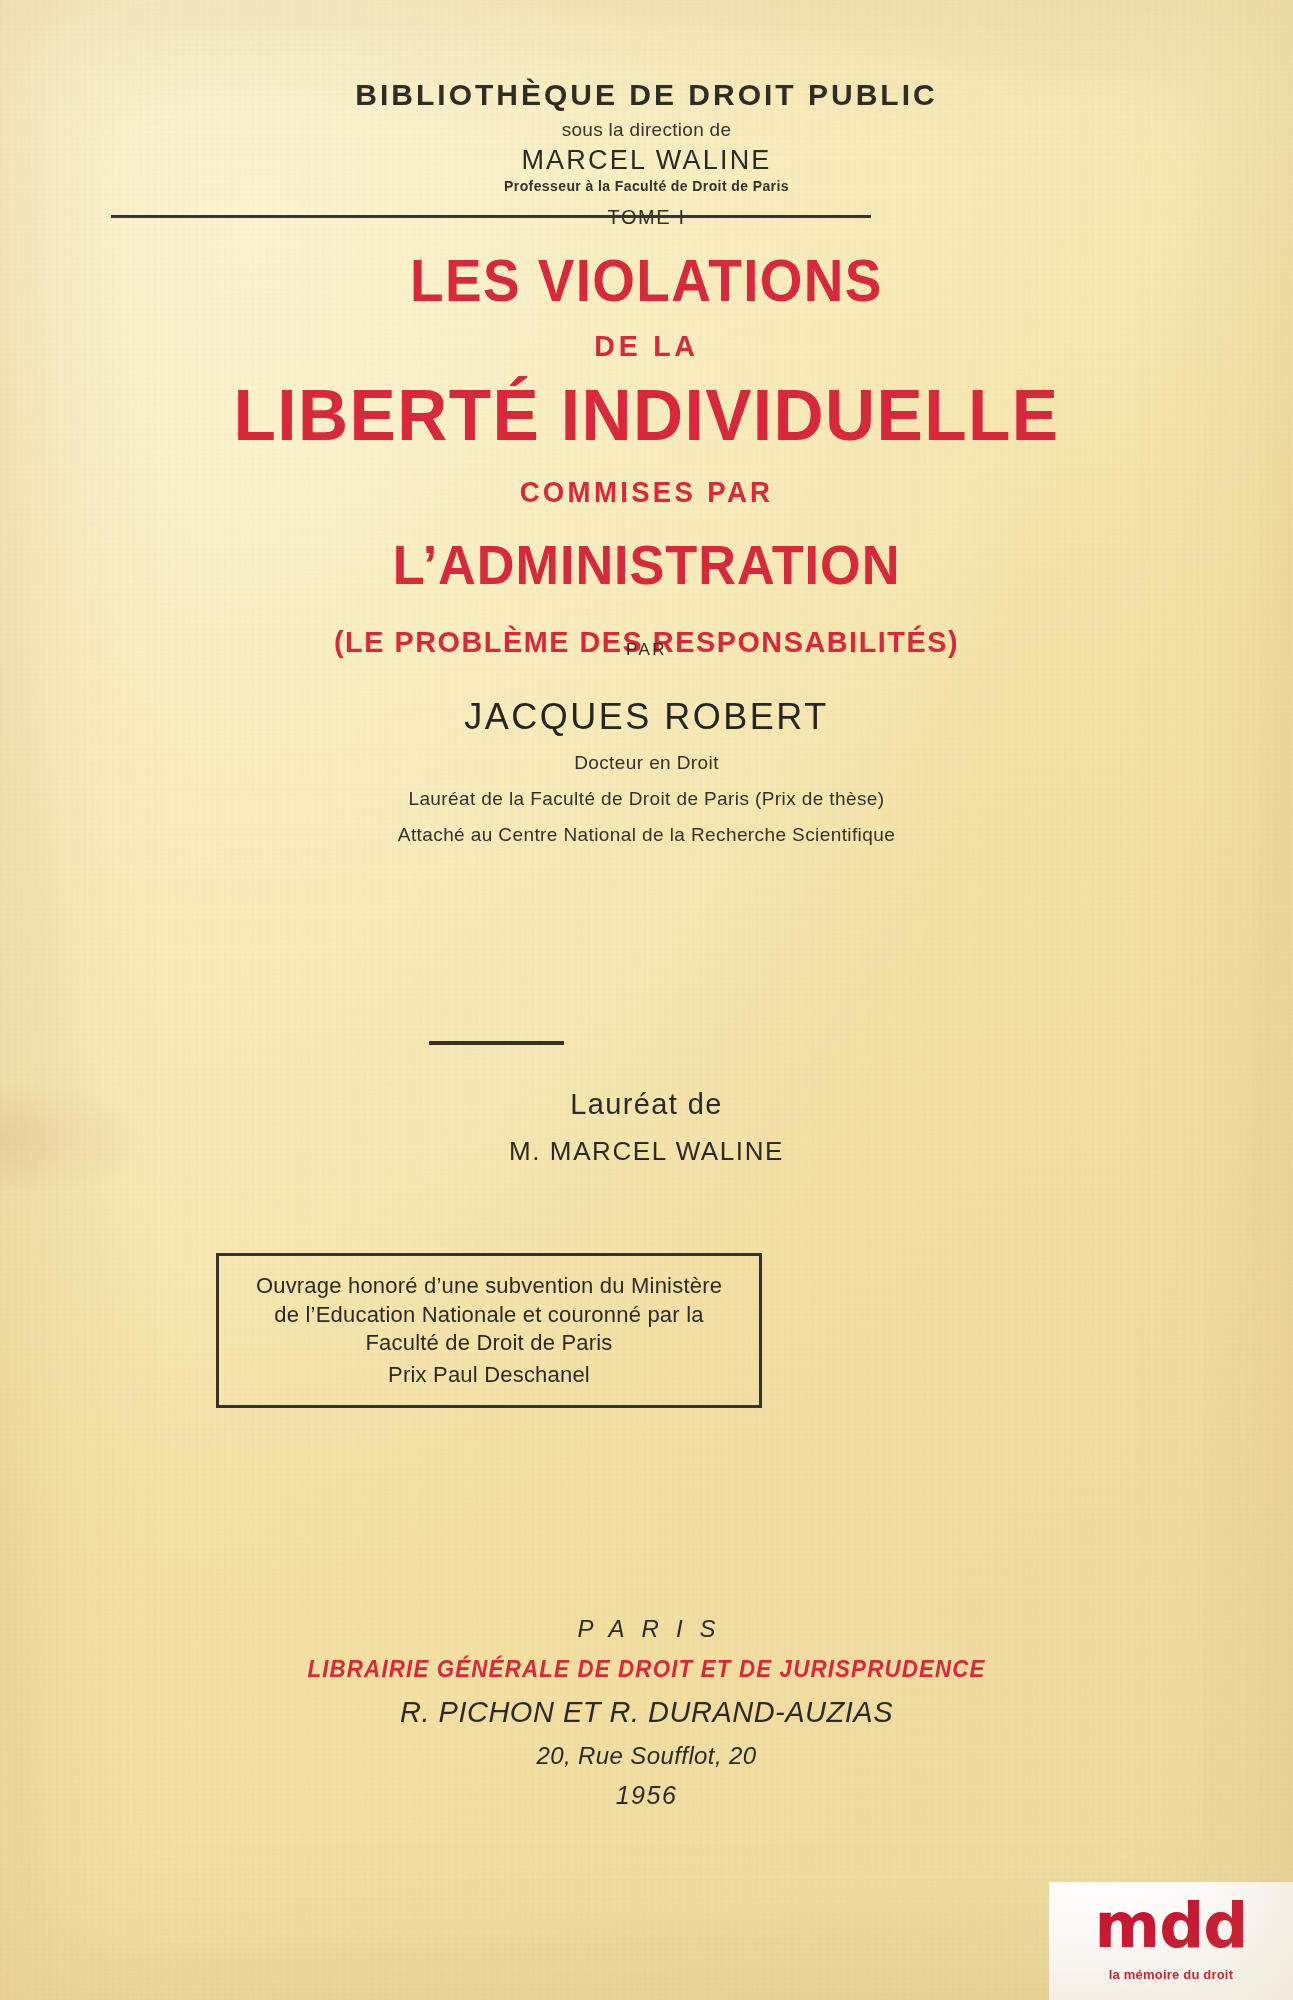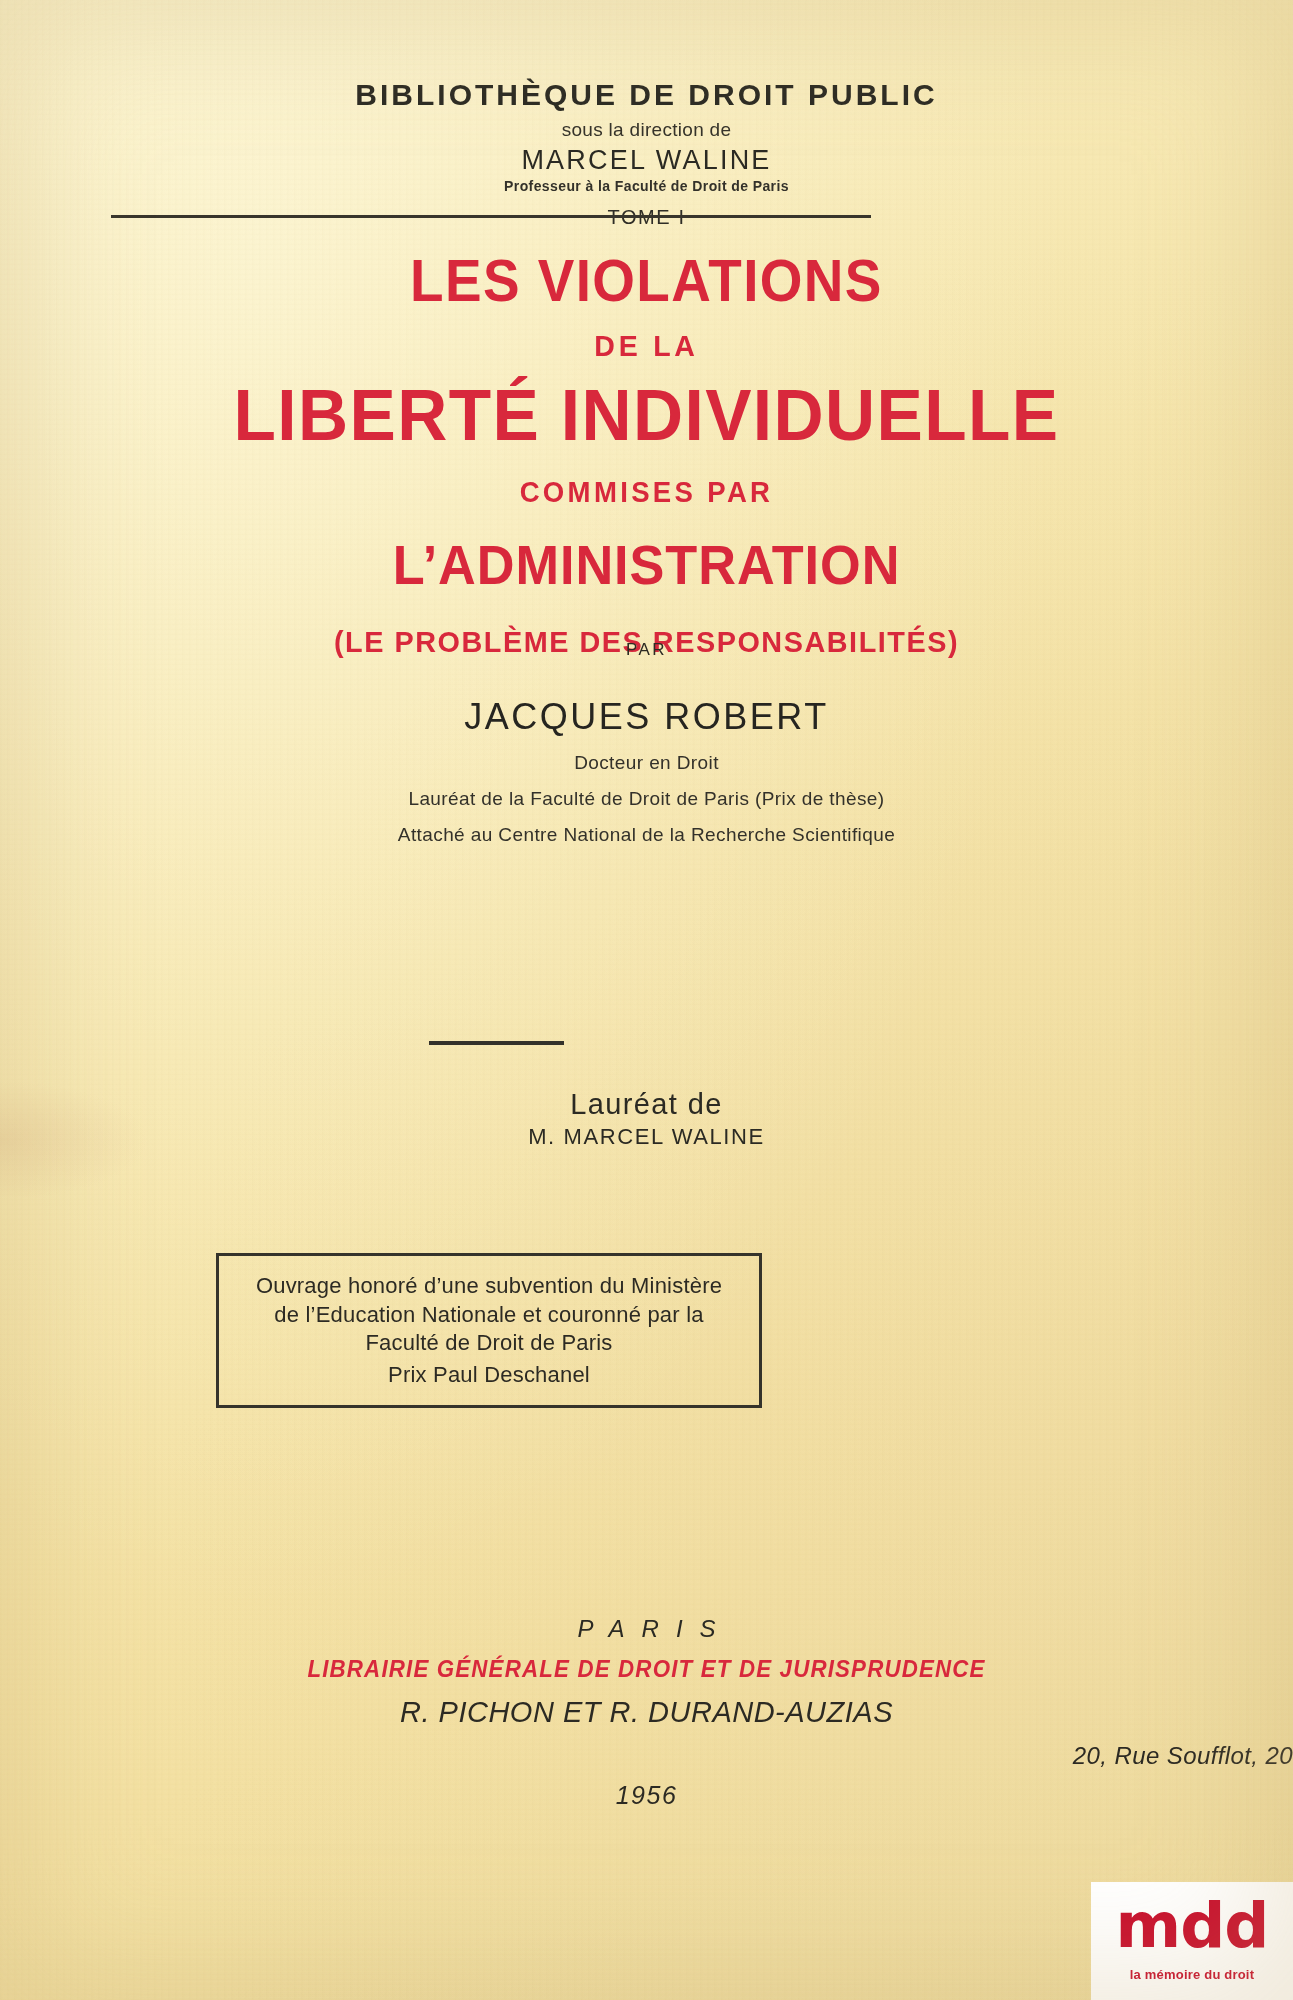--- a/index.html
+++ b/index.html
@@ -187,23 +187,23 @@
   .preface-block {
     position: absolute;
     top: 1088px; left: 0; right: 0;
     color: #2b2a23;
   }
   .p-line1 {
     font-size: 29px;
     letter-spacing: 1.4px;
   }
   .p-line2 {
-    font-size: 22px;
+    font-size: 26px;
     letter-spacing: 1.6px;
-    margin-top: 3px;
+    margin-top: 15px;
   }
 
   
   .award-box {
     position: absolute;
     top: 1253px;
     left: 216px;
     width: 546px;
     border: 3px solid #35332b;
     padding: 16px 10px 16px 10px;
@@ -241,34 +241,33 @@
   }
   .pub-names {
     font-size: 29px;
     letter-spacing: .5px;
     margin-top: 13px;
   }
   .pub-address {
     font-size: 24px;
     letter-spacing: .4px;
     margin-top: 13px;
-    text-align: right;
   }
   .pub-year {
     font-size: 25px;
     letter-spacing: 1.5px;
     margin-top: 11px;
   }
 
   
   .logo {
     position: absolute;
     right: 0;
     bottom: 0;
-    width: 202px;
+    width: 244px;
     height: 118px;
     background: #ffffff;
     text-align: center;
     margin-left: 34px;
   }
   .logo-mark {
     font-size: 63px;
     font-weight: bold;
     color: #c8102e;
     letter-spacing: -1px;

